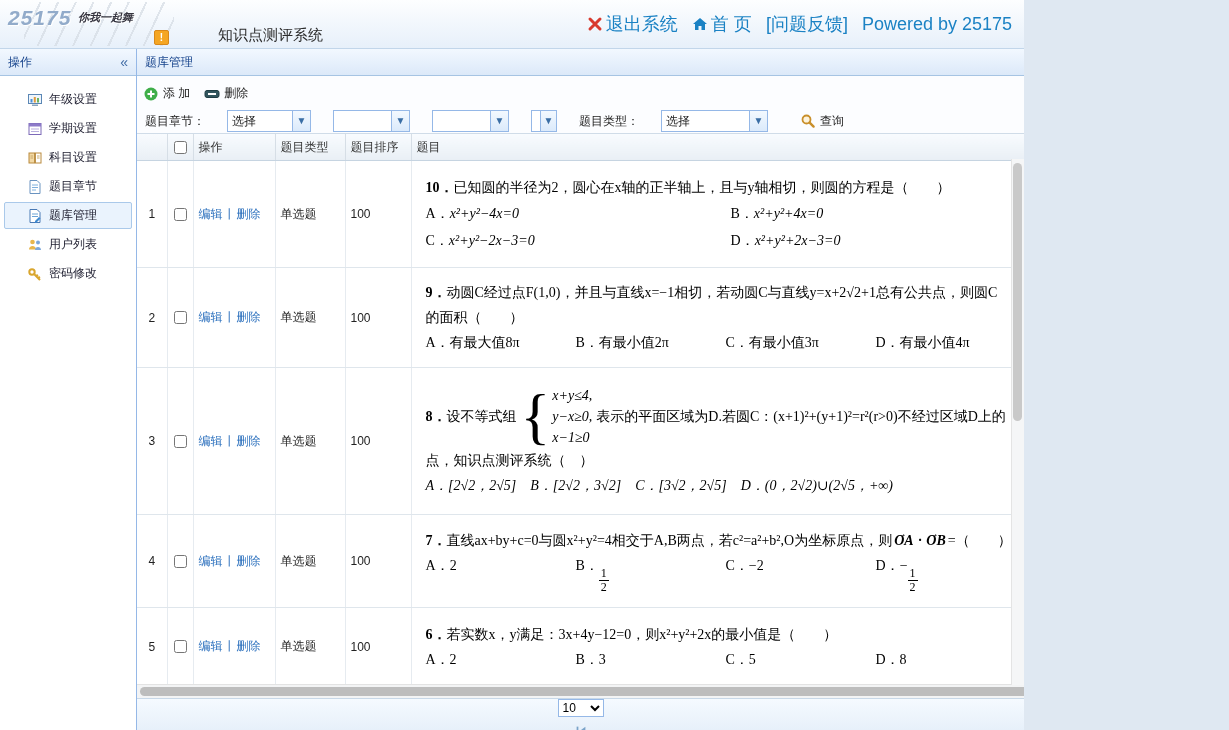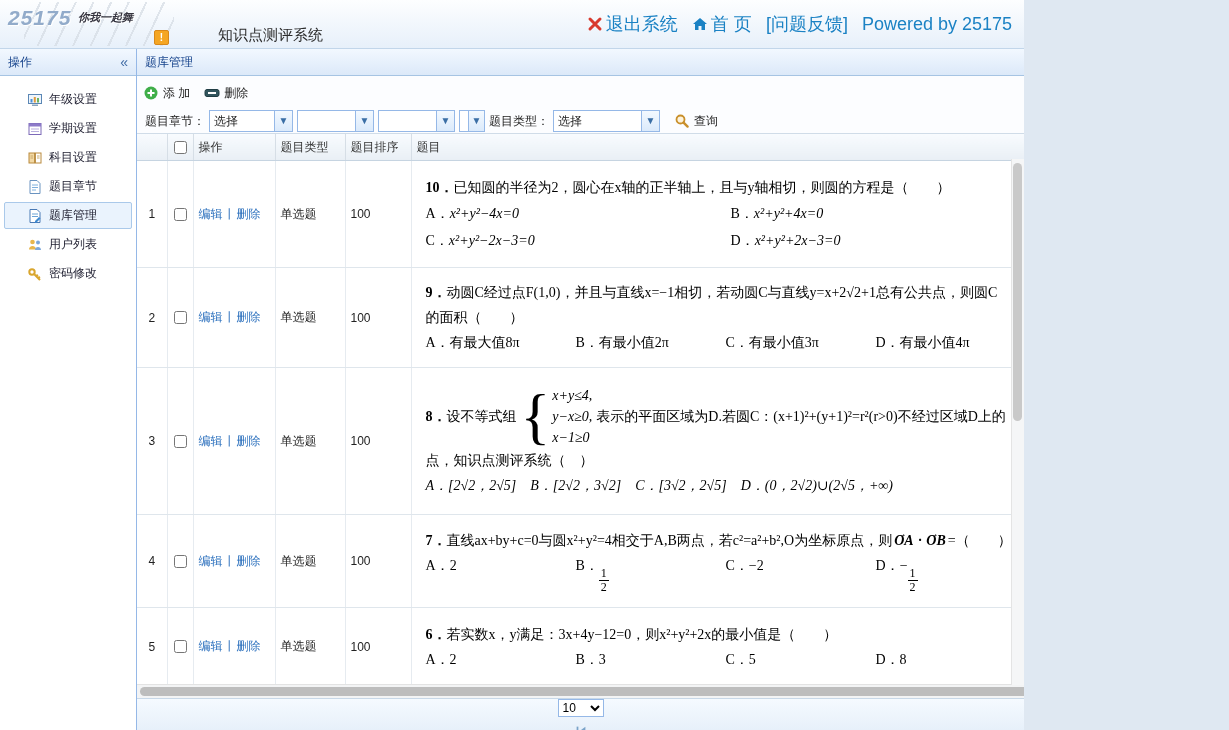--- a/index.html
+++ b/index.html
@@ -27,22 +27,22 @@
   .side-header{display:flex;justify-content:space-between;align-items:center;}
   .collapse{color:#416ba5;cursor:pointer;font-size:14px;line-height:14px;}
   .side-menu{list-style:none;margin:10px 4px;padding:0;}
   .side-menu li{display:flex;align-items:center;gap:6px;padding:4px 4px 4px 22px;margin:2px 0;border:1px solid transparent;cursor:pointer;color:#1c1c2e;}
   .side-menu li.active{background:#eaf3fd;border:1px solid #aac9ea;border-radius:2px;}
   .icon16{width:16px;height:16px;flex:none;}
 
   
   .main{flex:1;position:relative;background:#fff;overflow:hidden;}
   .toolbar{height:26px;padding:4px 6px 0;background:#fcfdff;display:flex;gap:14px;align-items:center;}
-  .tool-btn{display:flex;gap:4px;align-items:flex-start;color:#222;cursor:pointer;text-decoration:none;}
-  .filterbar{height:30px;display:flex;align-items:center;gap:4px;padding:0 8px;background:#fcfdff;}
+  .tool-btn{display:flex;gap:4px;align-items:flex-end;color:#222;cursor:pointer;text-decoration:none;}
+  .filterbar{height:30px;display:flex;align-items:center;gap:22px;padding:0 8px;background:#fcfdff;}
   .flabel{color:#222;}
   .combo{display:flex;height:20px;border:1px solid #95B8E7;background:#fff;align-items:stretch;cursor:pointer;}
   .combo-text{flex:1;padding:0 4px;line-height:20px;overflow:hidden;white-space:nowrap;}
   .combo-arrow{width:17px;background:linear-gradient(#f3f9ff,#dbeafb);border-left:1px solid #95B8E7;color:#3a6ea5;text-align:center;line-height:19px;font-size:10px;}
   .w82{width:82px;} .w75{width:75px;} .w20{width:24px;} .w105{width:105px;}
   .search-btn{display:flex;align-items:center;gap:4px;margin-left:10px;color:#222;text-decoration:none;cursor:pointer;}
 
   
   .grid{position:absolute;top:84px;left:0;width:1080px;bottom:45px;overflow:hidden;border-top:1px solid #d0dce8;}
   table{table-layout:fixed;width:1080px;border-collapse:collapse;}

